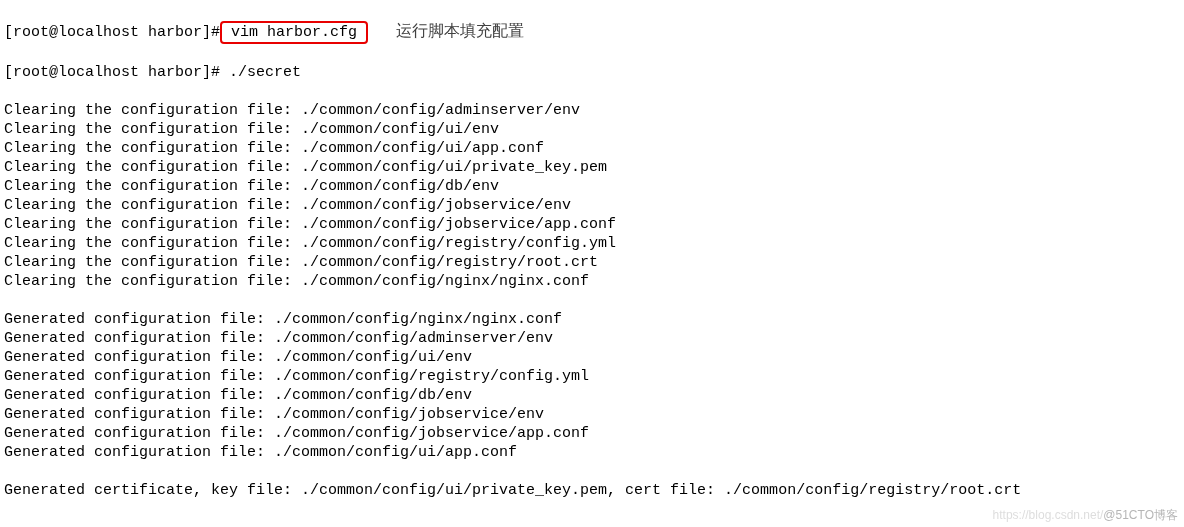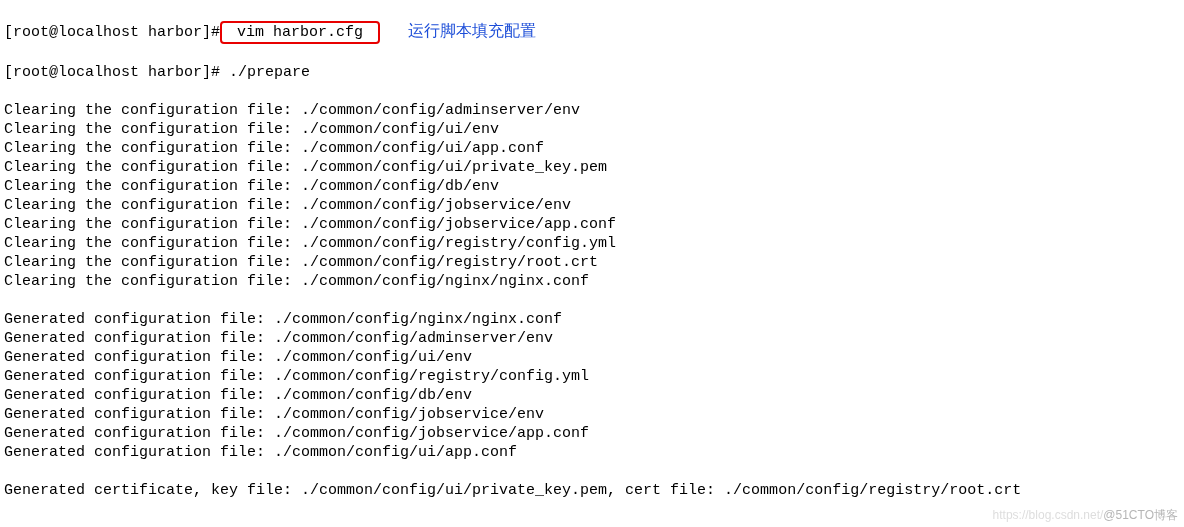--- a/index.html
+++ b/index.html
@@ -16,26 +16,26 @@
     position: relative;
   }
   .terminal {
     white-space: pre;
     padding: 2px 0 0 4px;
   }
   .line { display: block; }
   .highlight-box {
     border: 2px solid #e80000;
     border-radius: 4px;
-    padding: 0 6px;
+    padding: 0 0;
     display: inline-block;
     margin-top: -1px;
   }
   .annotation {
-    color: #1d4ed8;
+    color: #404040;
     font-family: "Microsoft YaHei", "SimSun", sans-serif;
     font-size: 16px;
     display: inline-block;
     margin-left: 28px;
   }
   .watermark {
     position: absolute;
     right: 6px;
     bottom: 2px;
     font-family: Arial, sans-serif;
@@ -43,21 +43,21 @@
     color: rgba(120,120,120,0.55);
     padding-left: 28px;
   }
   .watermark .pale { color: rgba(180,180,180,0.45); }
 </style>
 </head>
 <body>
 
 <div class="terminal">
 <span class="line"><span>[root@localhost harbor]#</span><span class="highlight-box"> vim harbor.cfg </span><span class="annotation">运行脚本填充配置</span></span>
-<span class="line"><span>[root@localhost harbor]#</span><span> ./prepare</span></span>
+<span class="line"><span>[root@localhost harbor]#</span><span> ./secret</span></span>
 <span id="clearing-block"><span class="line">Clearing the configuration file: ./common/config/adminserver/env</span><span class="line">Clearing the configuration file: ./common/config/ui/env</span><span class="line">Clearing the configuration file: ./common/config/ui/app.conf</span><span class="line">Clearing the configuration file: ./common/config/ui/private_key.pem</span><span class="line">Clearing the configuration file: ./common/config/db/env</span><span class="line">Clearing the configuration file: ./common/config/jobservice/env</span><span class="line">Clearing the configuration file: ./common/config/jobservice/app.conf</span><span class="line">Clearing the configuration file: ./common/config/registry/config.yml</span><span class="line">Clearing the configuration file: ./common/config/registry/root.crt</span><span class="line">Clearing the configuration file: ./common/config/nginx/nginx.conf</span></span>
 <span id="generated-block"><span class="line">Generated configuration file: ./common/config/nginx/nginx.conf</span><span class="line">Generated configuration file: ./common/config/adminserver/env</span><span class="line">Generated configuration file: ./common/config/ui/env</span><span class="line">Generated configuration file: ./common/config/registry/config.yml</span><span class="line">Generated configuration file: ./common/config/db/env</span><span class="line">Generated configuration file: ./common/config/jobservice/env</span><span class="line">Generated configuration file: ./common/config/jobservice/app.conf</span><span class="line">Generated configuration file: ./common/config/ui/app.conf</span></span>
 <span class="line">Generated certificate, key file: ./common/config/ui/private_key.pem, cert file: ./common/config/registry/root.crt</span>
 
 
 </div>
 
 <div class="watermark"><span class="pale">https://blog.csdn.net/</span><span>@51CTO博客</span></div>
 
 </body></html>

